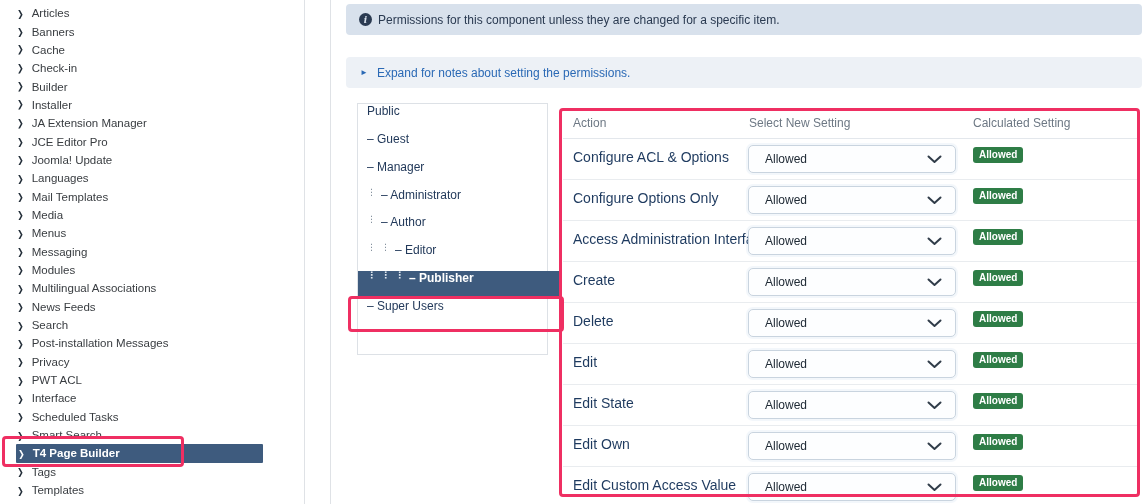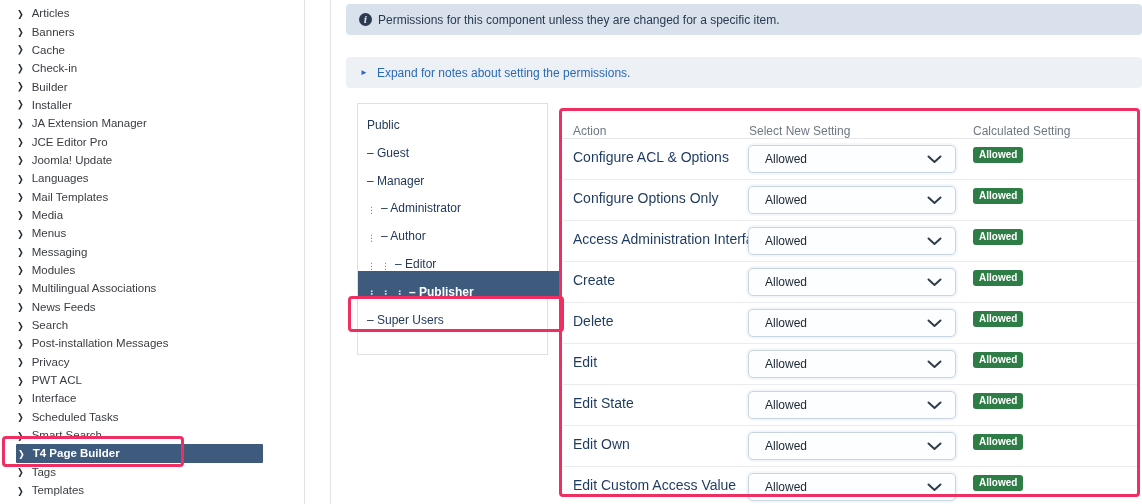--- a/index.html
+++ b/index.html
@@ -49,33 +49,33 @@
   }
   .tri{font-size:8px;margin-right:9px;color:#2a69b5;flex:0 0 auto;}
 
   
   .groups{
     position:absolute;left:357px;top:103px;width:191px;height:252px;box-sizing:border-box;
     border:1px solid #dde1e6;background:#ffffff;
   }
   .groups ul{margin:0;padding:0;list-style:none;}
   .groups li{
-    height:27.85px;display:flex;align-items:flex-end;box-sizing:border-box;
+    height:27.85px;display:flex;align-items:flex-start;box-sizing:border-box;
     padding-left:9px;font-size:12px;color:#22395a;cursor:pointer;white-space:nowrap;
   }
   .dots{display:inline-block;width:14px;font-size:9px;color:#7f8c9a;line-height:1;flex:0 0 auto;}
   .groups li.selected{
     width:201px;background:#3e5b7e;color:#ffffff;font-weight:700;
   }
   .groups li.selected .dots{color:#dde5ee;}
 
   
   .ptable{position:absolute;left:563px;top:110px;width:574px;height:387px;}
   .phead{position:relative;height:28px;border-bottom:1px solid #e3e7ec;font-size:12px;color:#6d7884;}
-  .phead span{position:absolute;top:14px;white-space:nowrap;}
+  .phead span{position:absolute;top:6px;white-space:nowrap;}
   .h-action{left:10px;}
   .h-setting{left:186px;}
   .h-calc{left:410px;}
   .prow{position:relative;height:40px;}
   .prow + .prow{border-top:1px solid #e9ecef;padding-left:8px;}
   .prow .action{
     position:absolute;left:10px;top:10px;font-size:14px;color:#1e3a5f;font-weight:500;white-space:nowrap;
   }
   .prow .select{
     position:absolute;left:185px;top:6px;width:208px;height:28px;box-sizing:border-box;

